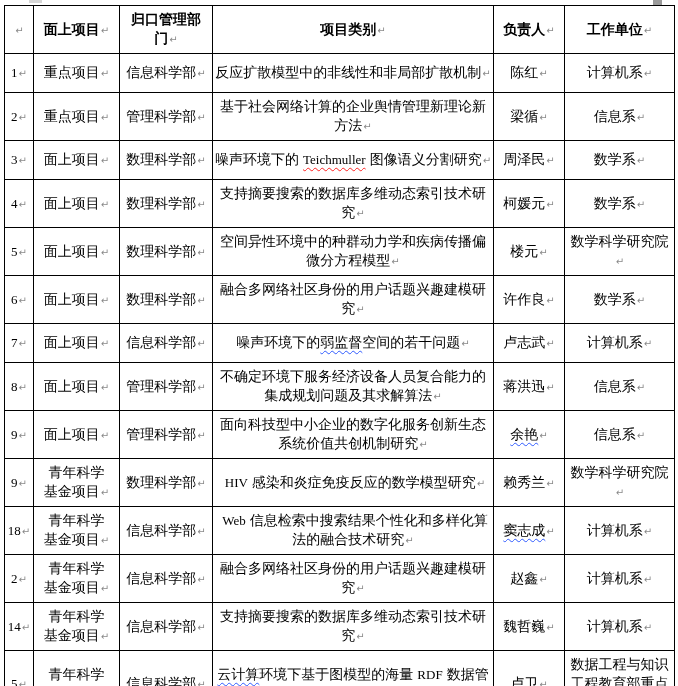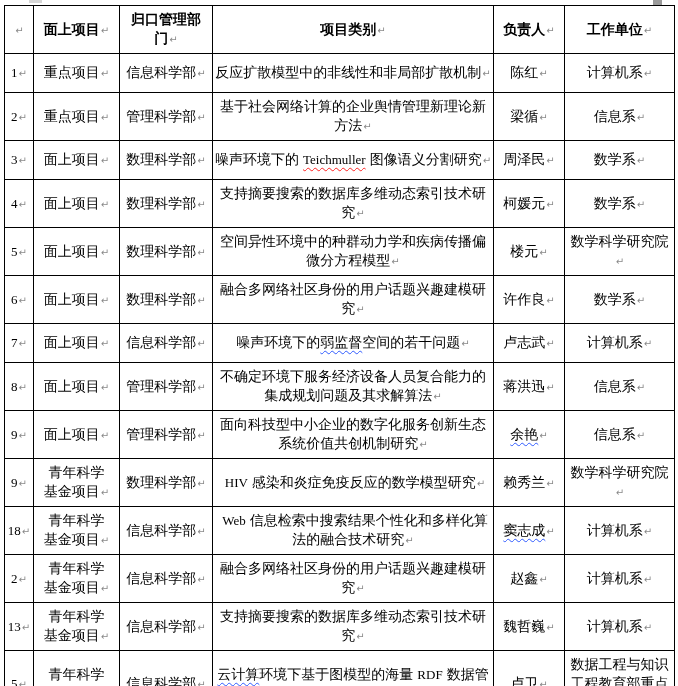--- a/index.html
+++ b/index.html
@@ -169,21 +169,21 @@
       <tr>
     <td><span class="num">2</span><span class="mark">↵</span></td>
     <td><span class="celltext">青年科学
 基金项目</span><span class="mark">↵</span></td>
     <td><span class="celltext">信息科学部</span><span class="mark">↵</span></td>
     <td><span><span>融合多网络社区身份的用户话题兴趣建模研究</span></span><span class="mark">↵</span></td>
     <td><span><span>赵鑫</span></span><span class="mark">↵</span></td>
     <td><span class="celltext">计算机系</span><span class="mark">↵</span></td>
   </tr>
       <tr>
-    <td><span class="num">13</span><span class="mark">↵</span></td>
+    <td><span class="num">14</span><span class="mark">↵</span></td>
     <td><span class="celltext">青年科学
 基金项目</span><span class="mark">↵</span></td>
     <td><span class="celltext">信息科学部</span><span class="mark">↵</span></td>
     <td><span><span>支持摘要搜索的数据库多维动态索引技术研究</span></span><span class="mark">↵</span></td>
     <td><span><span>魏哲巍</span></span><span class="mark">↵</span></td>
     <td><span class="celltext">计算机系</span><span class="mark">↵</span></td>
   </tr>
       <tr>
     <td><span class="num">5</span><span class="mark">↵</span></td>
     <td><span class="celltext">青年科学

